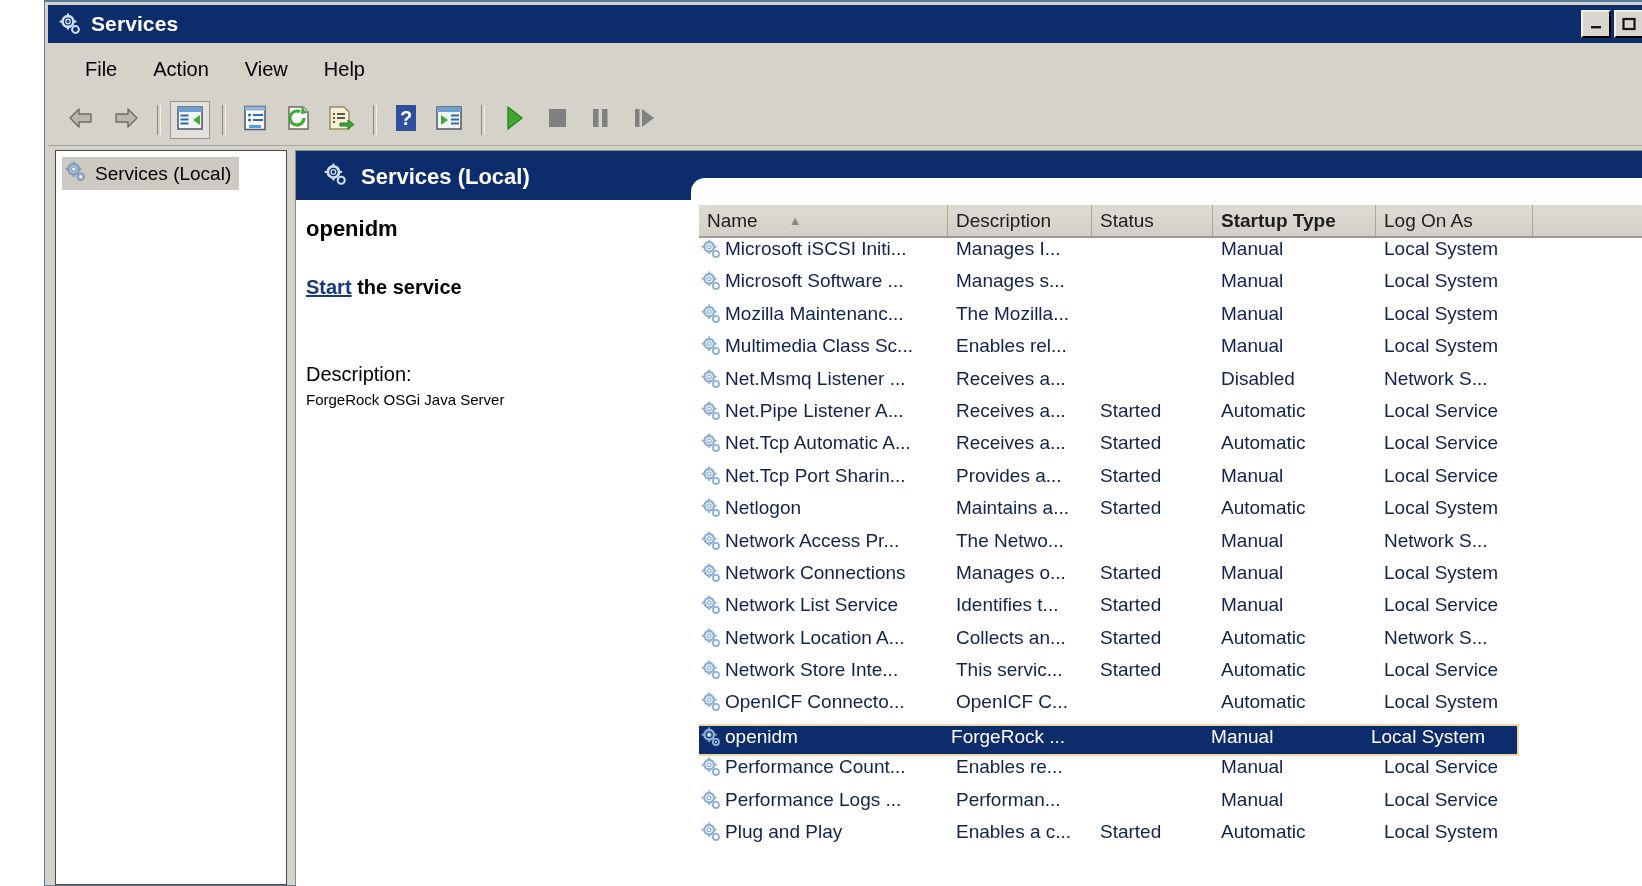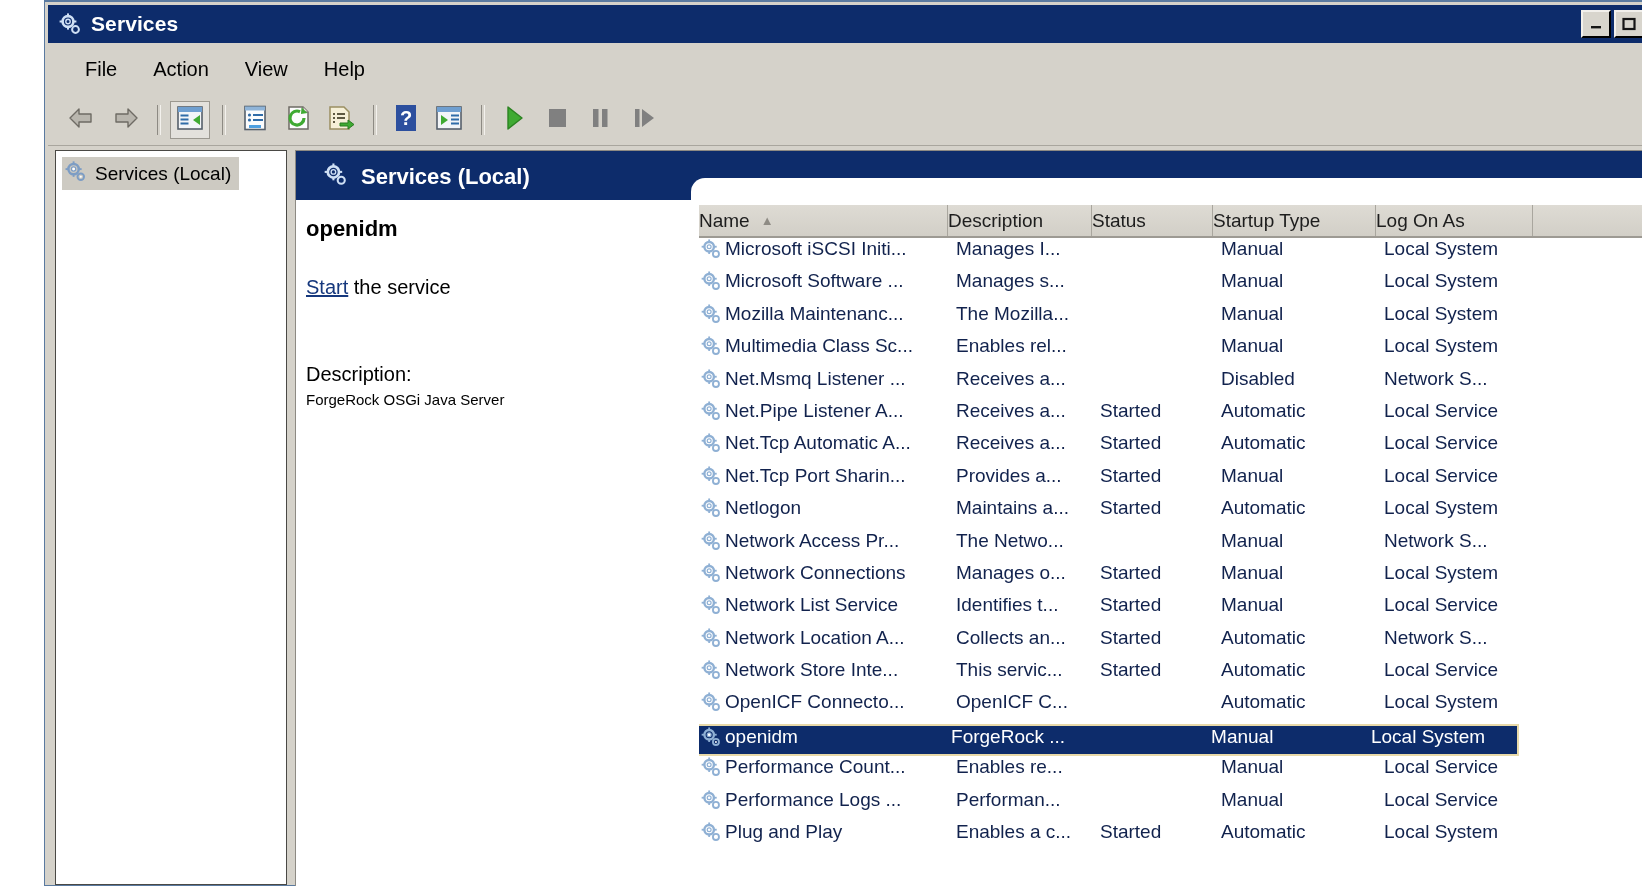--- a/index.html
+++ b/index.html
@@ -215,20 +215,21 @@
   #detail-service-name {
     font-size: 22px;
     font-weight: bold;
     color: #000000;
     margin-bottom: 34px;
   }
   #detail-action-line {
     font-size: 20px;
     color: #000000;
     margin-bottom: 64px;
+    font-weight: bold;
   }
   #detail-action-link {
     color: #16387d;
     text-decoration: underline;
     cursor: pointer;
   }
   #detail-desc-label {
     font-size: 20px;
     color: #000000;
     margin-bottom: 4px;
@@ -251,37 +252,39 @@
     height: 33px;
     background: #d5d2ca;
     border-bottom: 2px solid #9d9a93;
     box-sizing: border-box;
   }
   .col-head {
     display: flex;
     align-items: center;
     font-size: 19px;
     color: #1d1d1d;
+    padding-left: 8px;
     border-right: 1px solid #a9a69e;
     box-sizing: border-box;
     background: linear-gradient(#dedbd4, #d2cfc7);
     cursor: default;
     white-space: nowrap;
     overflow: hidden;
+    gap: 20px;
   }
   .col-head .sort-arrow {
     margin-left: 11px;
     color: #8e8b84;
     font-size: 13px;
     line-height: 1;
   }
   .col-name       { width: 249px; }
   .col-desc       { width: 144px; }
   .col-status     { width: 121px; }
-  .col-startup    { width: 163px; }
+  .col-startup    { width: 163px; font-weight: bold; }
   .col-logon      { width: 157px; border-right: 1px solid #a9a69e; }
   .col-filler     { flex: 1; background: linear-gradient(#dedbd4, #d2cfc7); border-right: none; }
 
   #list-rows {
     position: relative;
     height: 651px;
     overflow: hidden;
   }
   .list-row {
     display: flex;

